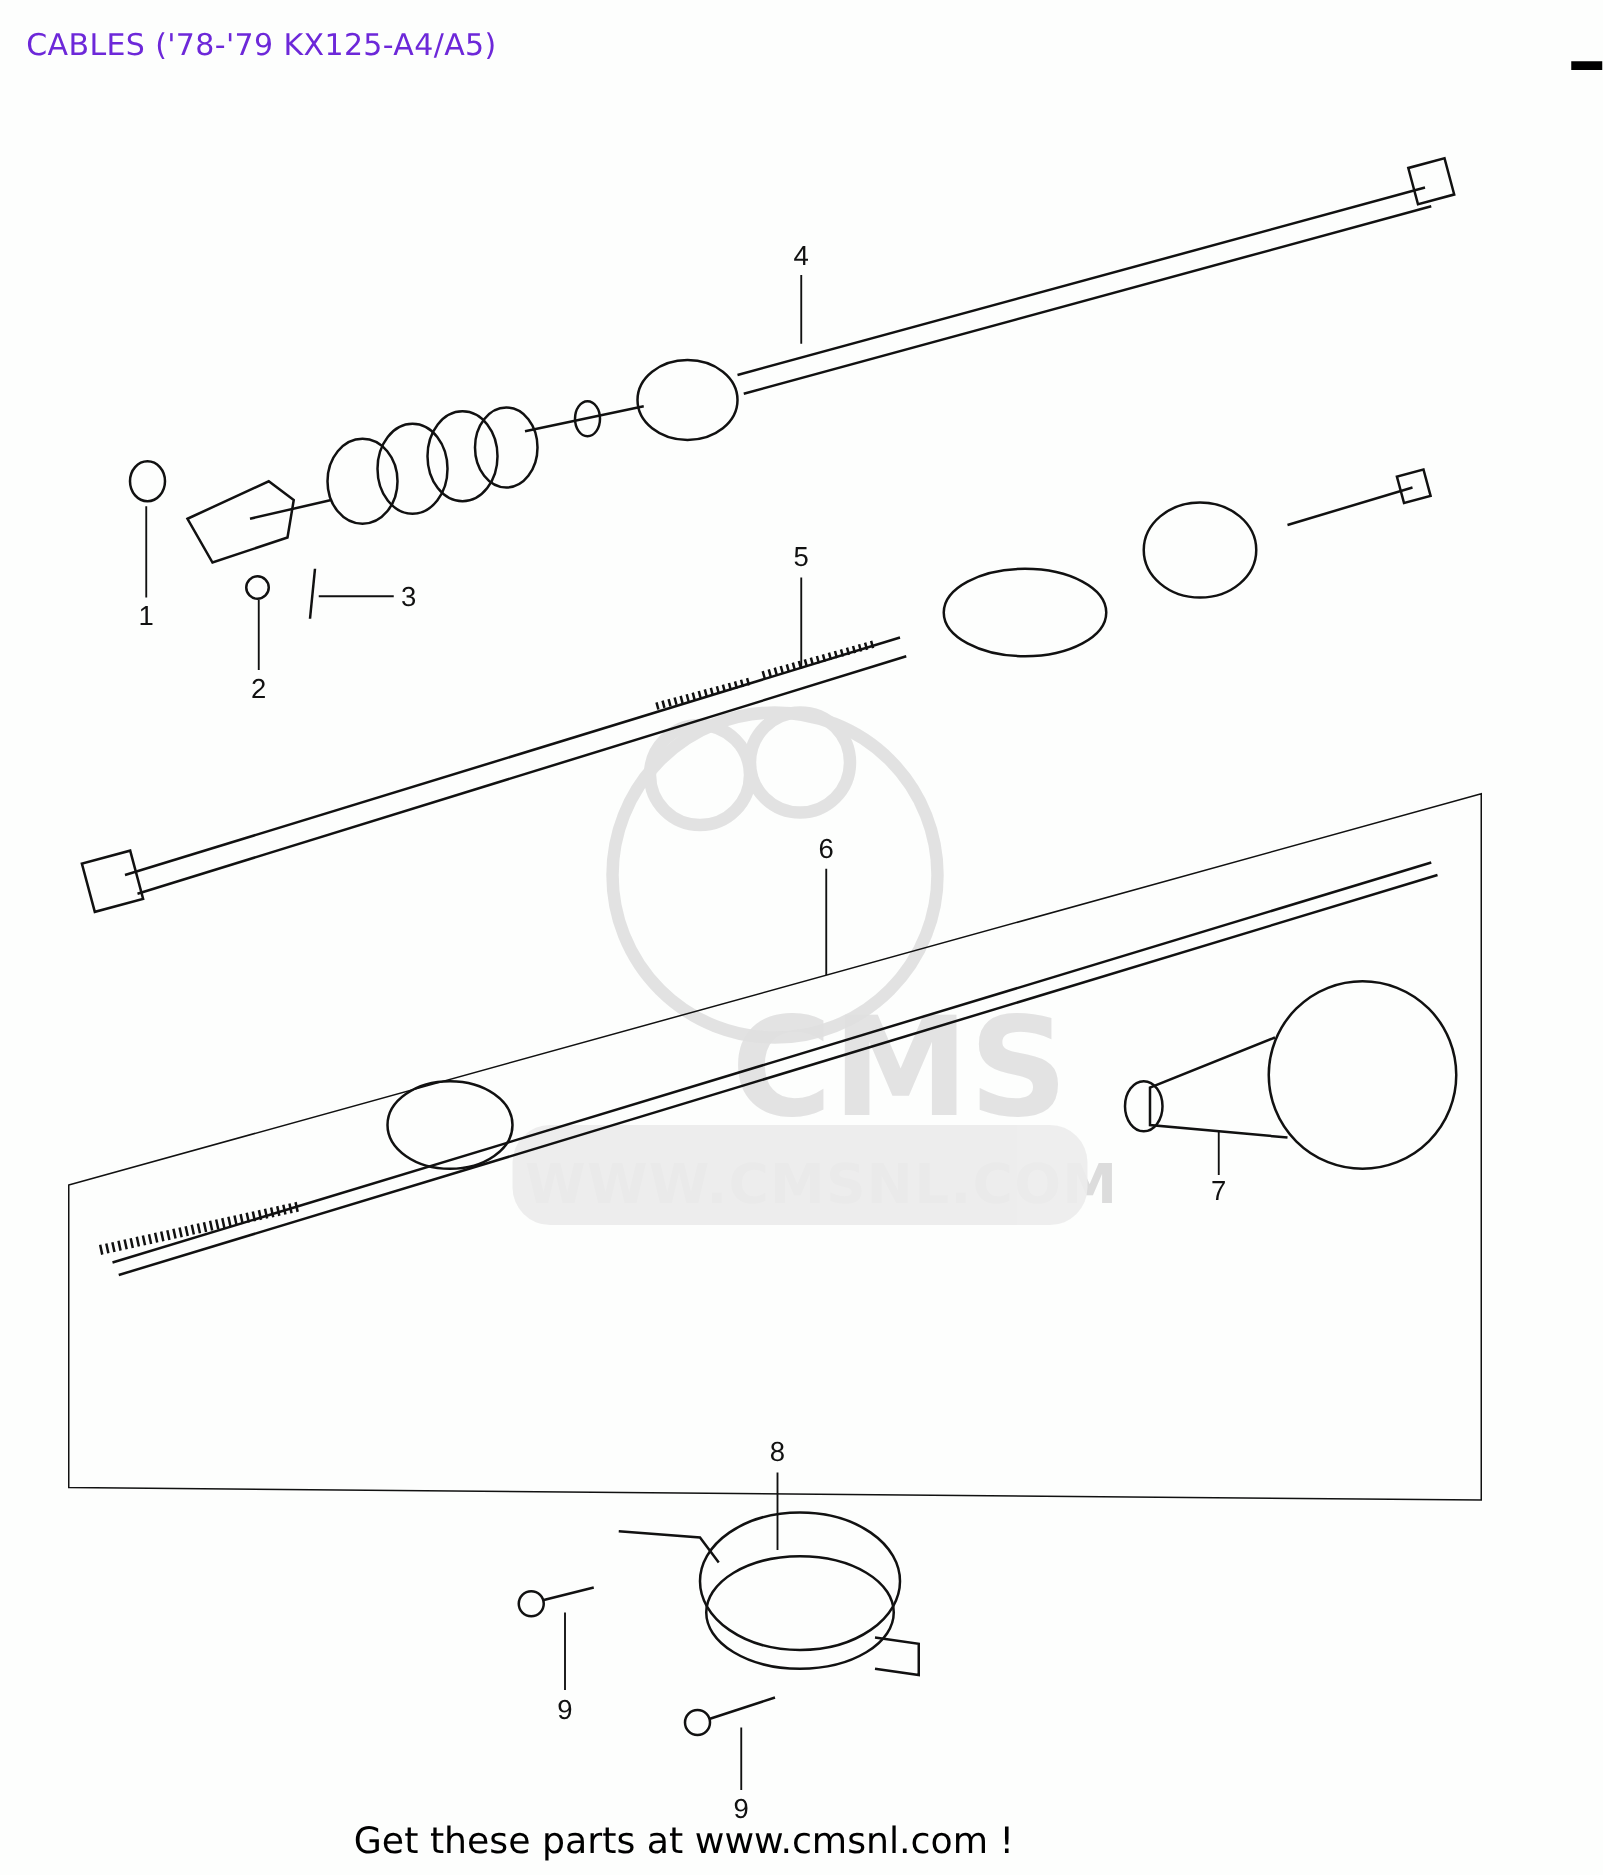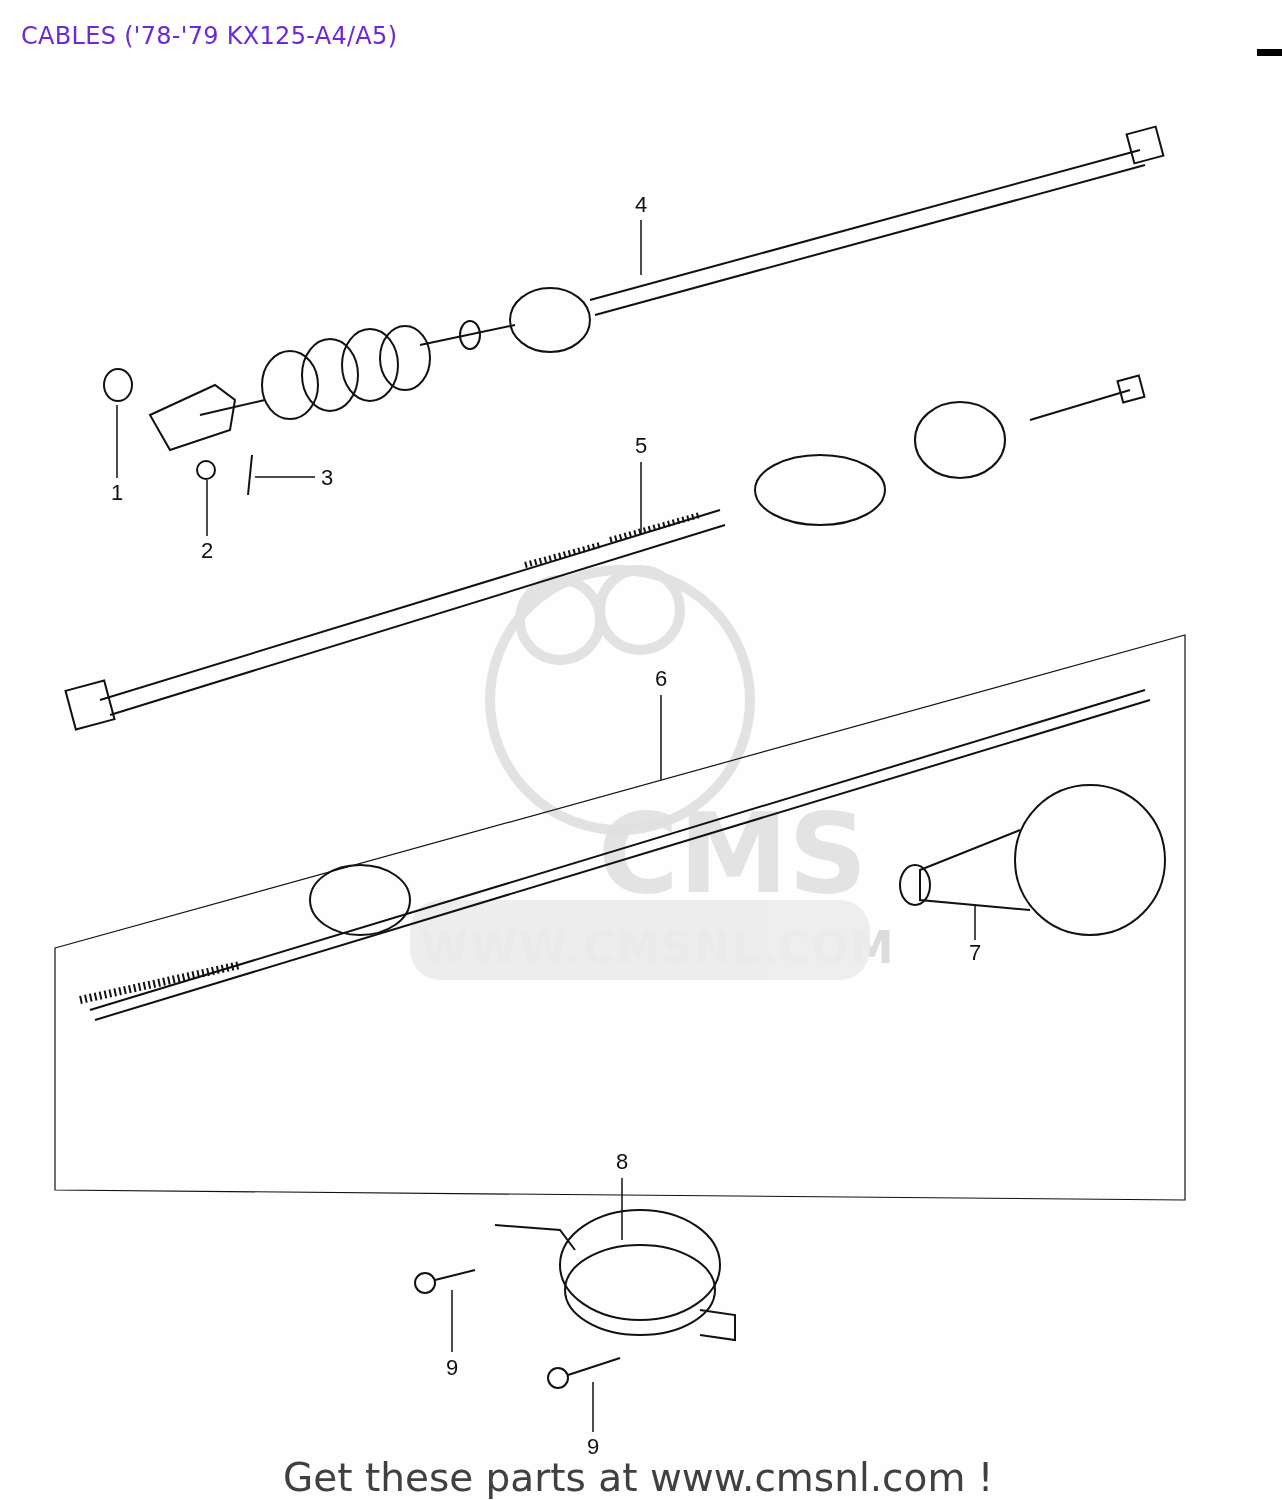--- a/index.html
+++ b/index.html
@@ -1,23 +1,23 @@
 <!DOCTYPE html>
 <html><head>
 <meta charset="utf-8">
 <style>
   html,body{margin:0;padding:0;background:#fdfefd;}
   body{width:1282px;height:1500px;position:relative;overflow:hidden;font-family:"DejaVu Sans",sans-serif;}
   .title{position:absolute;left:21px;top:22px;font-size:24px;color:#6d28d9;letter-spacing:0.3px;font-family:"DejaVu Sans",sans-serif;}
   .corner-mark{position:absolute;left:1257px;top:49px;width:25px;height:7px;background:#000;}
   svg.diagram{position:absolute;left:0;top:0;}
   .callout{position:absolute;font-size:22px;color:#111;font-family:"Liberation Sans",sans-serif;transform:translate(-50%,-50%);}
-  .footer{position:absolute;left:283px;top:1455px;font-size:39px;color:#404040;font-family:"DejaVu Sans",sans-serif;white-space:nowrap;text-align:right;}
+  .footer{position:absolute;left:283px;top:1455px;font-size:29px;color:#000000;font-family:"DejaVu Sans",sans-serif;white-space:nowrap;text-align:right;}
   .wm-text{position:absolute;left:420px;top:922px;font-size:44px;font-weight:bold;color:#dcdcdc;letter-spacing:1px;font-family:"DejaVu Sans",sans-serif;}
-  .wm-cms{position:absolute;left:585px;top:790px;font-size:110px;font-weight:bold;color:#e3e3e3;font-family:"DejaVu Sans",sans-serif;margin-left:13px;}
+  .wm-cms{position:absolute;left:585px;top:790px;font-size:110px;font-weight:bold;color:#e3e3e3;font-family:"DejaVu Sans",sans-serif;}
 </style>
 </head>
 <body>
 
 <div class="title">CABLES ('78-'79 KX125-A4/A5)</div>
 <div class="corner-mark"></div>
 
 <div class="wm-cms">CMS</div>
 <div class="wm-text">WWW.CMSNL.COM</div>
 

